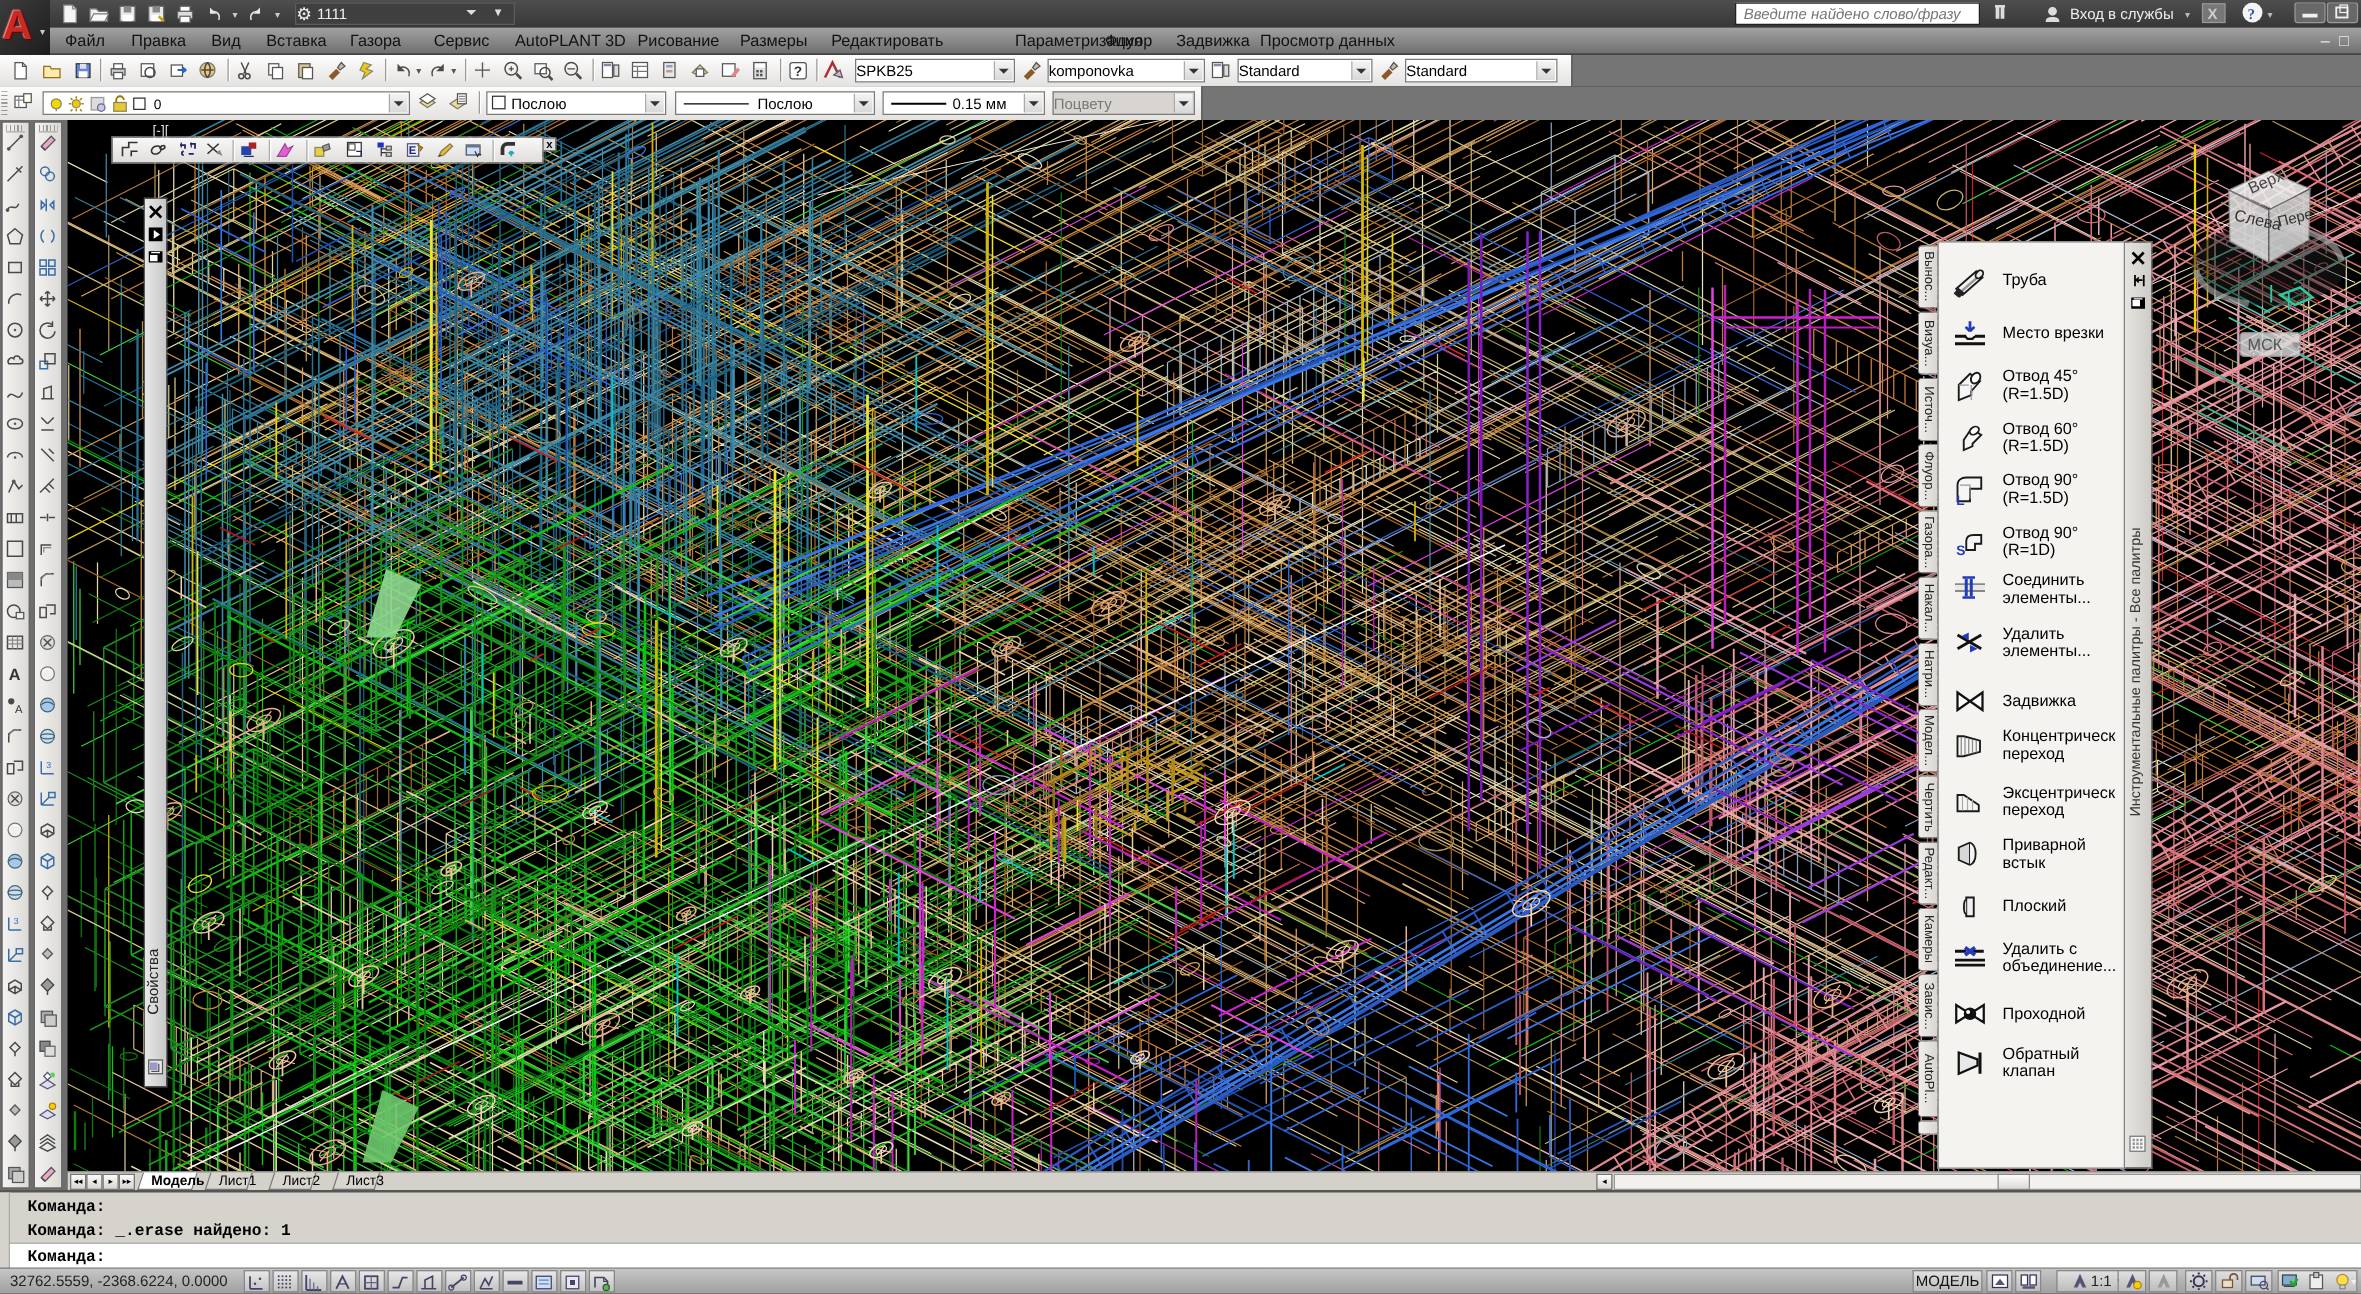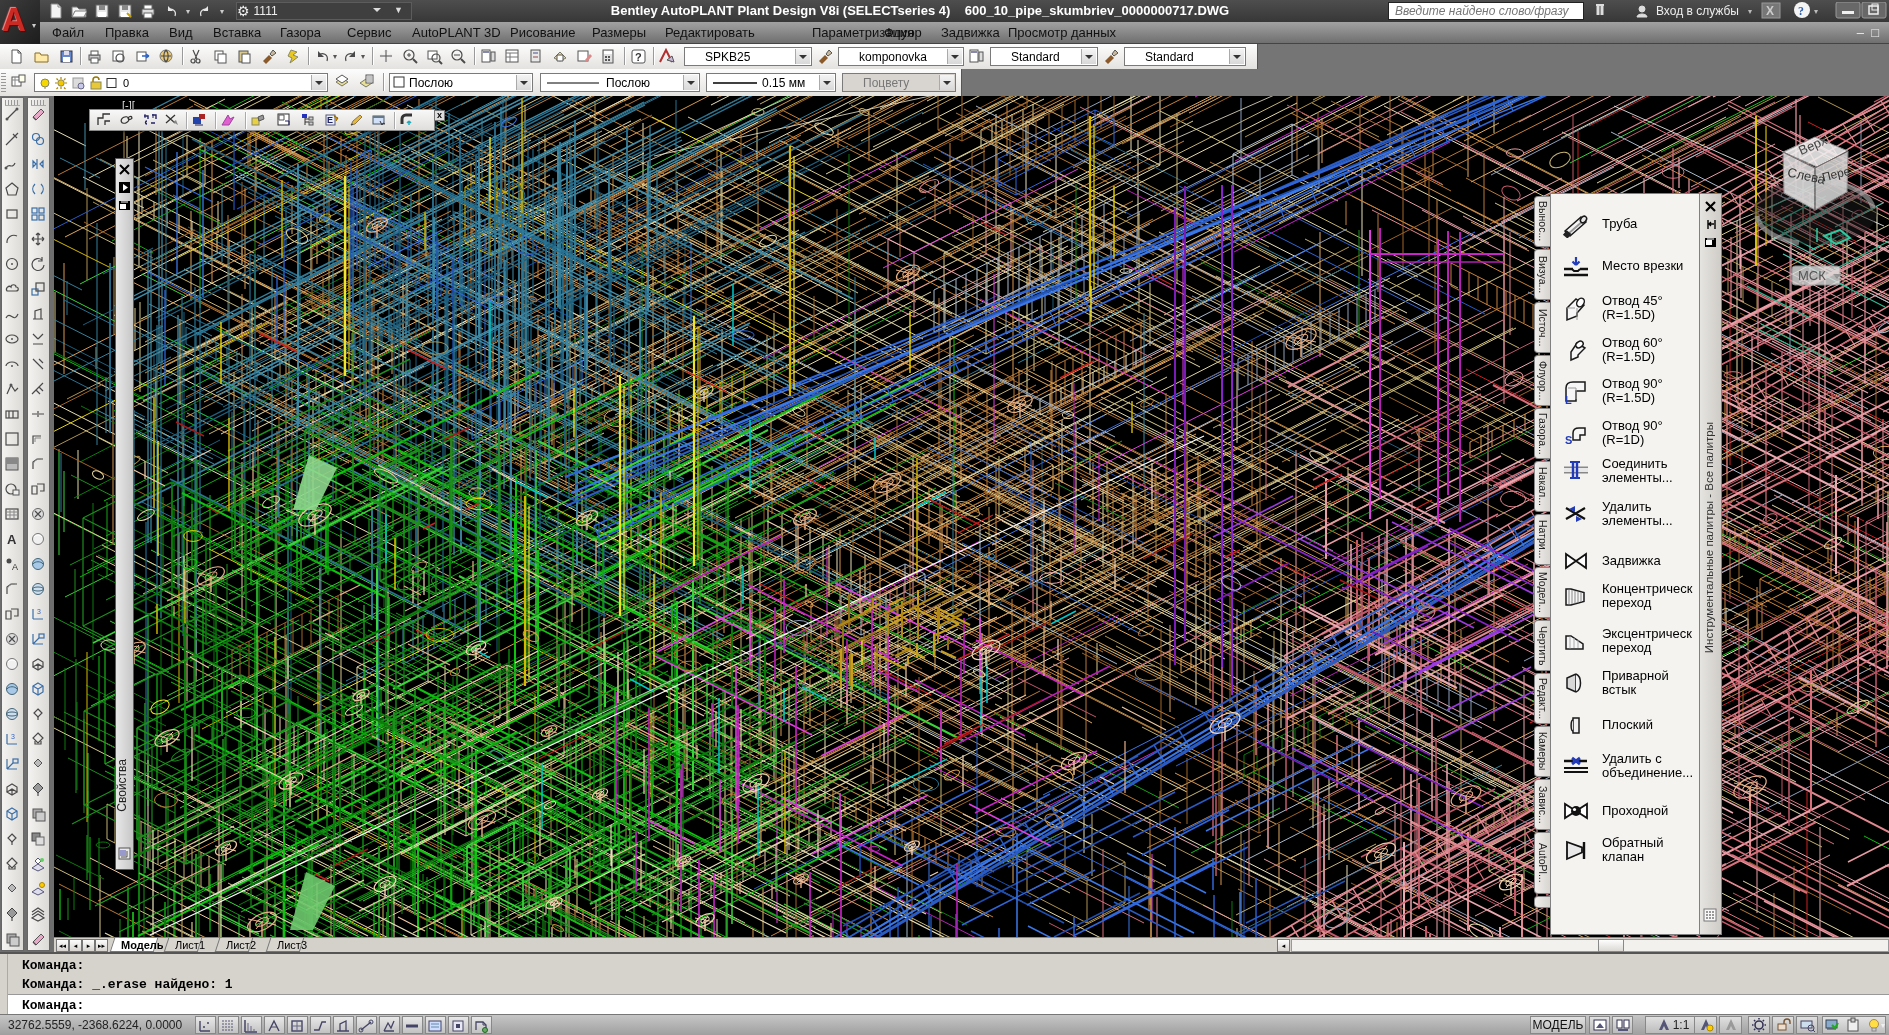--- a/index.html
+++ b/index.html
@@ -16,21 +16,21 @@
 #searchbox{left:1388px;top:2px;width:196px;height:18px;background:#fff;border:1px solid #222;color:#777;font-style:italic;font-size:12px;line-height:16px;padding-left:6px}
 #tright{left:1590px;top:2px;width:299px;height:18px;color:#eee;font-size:12px}
 
 #menubar{left:0;top:22px;width:1889px;height:22px;background:linear-gradient(#a2a2a2,#6f6f6f);border-bottom:1px solid #444;color:#111;font-size:13px}
 #menubar span{position:absolute;top:3px}
 
 #tbrow1{left:0;top:44px;width:1889px;height:25px;background:#757575}
 #tbrow2{left:0;top:69px;width:1889px;height:27px;background:#757575}
 .tbband{position:absolute;left:0;top:0;height:100%;background:linear-gradient(#fdfdfd,#e4e2df);border-right:1px solid #555}
 .sep{position:absolute;top:3px;width:1px;height:18px;background:#9a9a9a;box-shadow:1px 0 0 #fff}
-.combo{position:absolute;background:#fff;border:1px solid #7a7a7a;font-size:12px;color:#000;display:flex;align-items:center;padding-left:20px}
+.combo{position:absolute;background:#fff;border:1px solid #7a7a7a;font-size:12px;color:#000;display:flex;align-items:center;padding-left:0}
 .combo .arr{position:absolute;right:1px;top:1px;bottom:1px;width:15px;background:linear-gradient(#f4f4f4,#d8d8d8);border-left:1px solid #aaa;display:flex;align-items:center;justify-content:center}
 .arr:after{content:"";border:4px solid transparent;border-top-color:#333;margin-top:4px}
 
 #leftdock{left:0;top:96px;width:54px;height:856px;background:#6e6e6e}
 .vtb{position:absolute;width:23px;background:linear-gradient(90deg,#f4f3f1,#dcdad6);border:1px solid #666}
 .grip{height:6px;margin:2px 3px;background:repeating-linear-gradient(90deg,#999 0 1px,transparent 1px 3px);border-bottom:1px solid #aaa}
 
 #viewport{left:54px;top:96px;width:1835px;height:841px;background:#000;overflow:hidden}
 #vplabel{left:68px;top:3px;color:#ddd;font-size:11px;z-index:5}
 
@@ -815,21 +815,20 @@
         <path d="M5 3v5h5z" fill="#e8e8e8"></path>
       </svg>
 <span style="color:#ccc;font-size:8px">▾</span>
 <svg width="16" height="16" viewBox="0 0 16 16" style="">
         <path d="M4 13c-2-6 4-8 7-6" stroke="#e8e8e8" fill="none" stroke-width="1.2"></path>
         <path d="M11 3v5h-5z" fill="#e8e8e8"></path>
       </svg>
 <span style="color:#ccc;font-size:8px">▾</span>
 </div>
 <div id="wsbox" class="abs"><span style="font-size:14px;margin-right:4px">⚙</span>1111<span style="position:absolute;right:30px;top:5px;border:4px solid transparent;border-top-color:#ddd"></span><span style="position:absolute;right:8px;top:2px;color:#ddd;font-size:9px">▼<br></span></div>
-<div id="titletext" class="abs">Bentley AutoPLANT Plant Design V8i (SELECTseries 4)&nbsp;&nbsp;&nbsp;&nbsp;600_10_pipe_skumbriev_0000000717.DWG</div>
 <div id="searchbox" class="abs">Введите найдено слово/фразу</div>
 <div id="tright" class="abs">
       <svg width="299" height="18" viewBox="0 0 299 18">
         <g stroke="#ddd" fill="none">
           <path d="M8 3v10M12 3v10" stroke-width="3"></path>
           <path d="M6 3h8" stroke-width="2"></path>
           <circle cx="52" cy="7" r="3" fill="#ddd"></circle>
           <path d="M47 15c0-4 10-4 10 0z" fill="#ddd"></path>
         </g>
         <text x="66" y="13" font-size="12" fill="#eee" font-family="Liberation Sans">Вход в службы</text>

